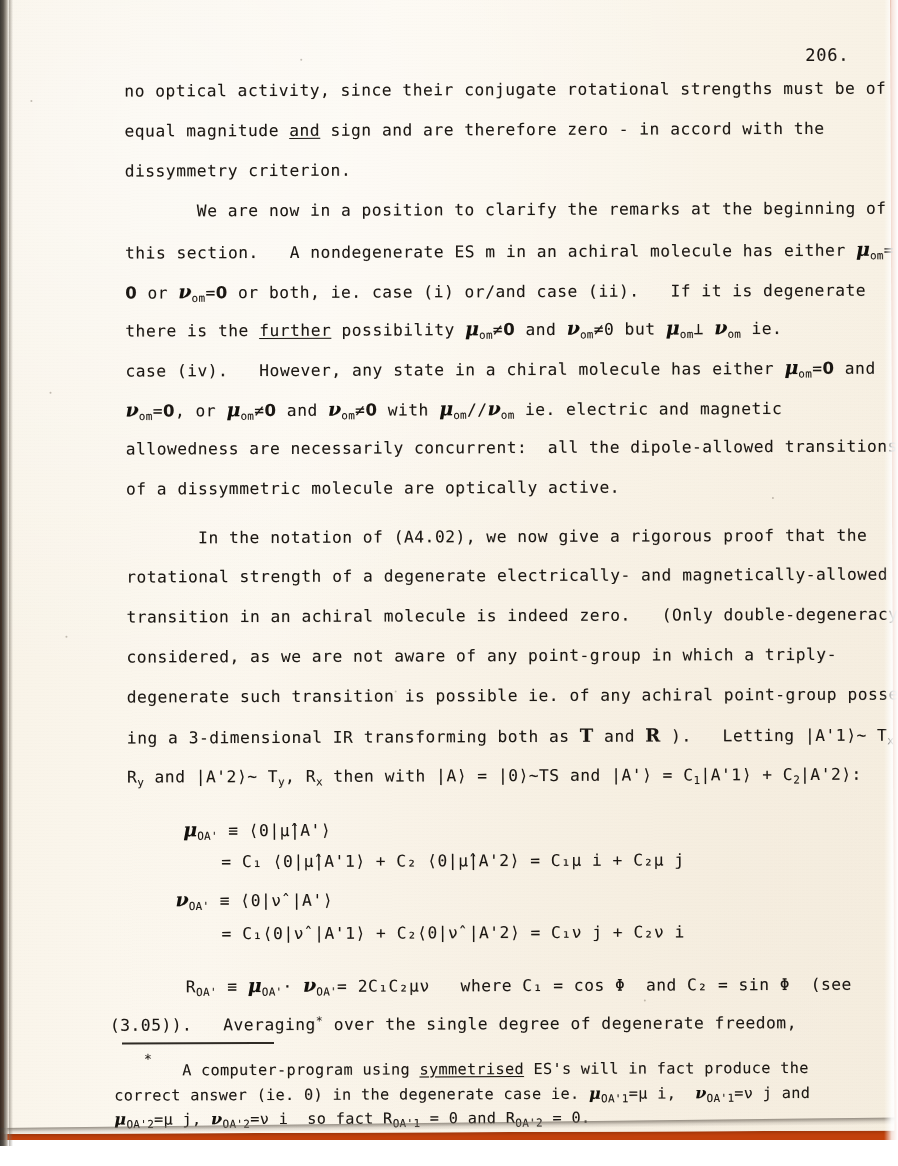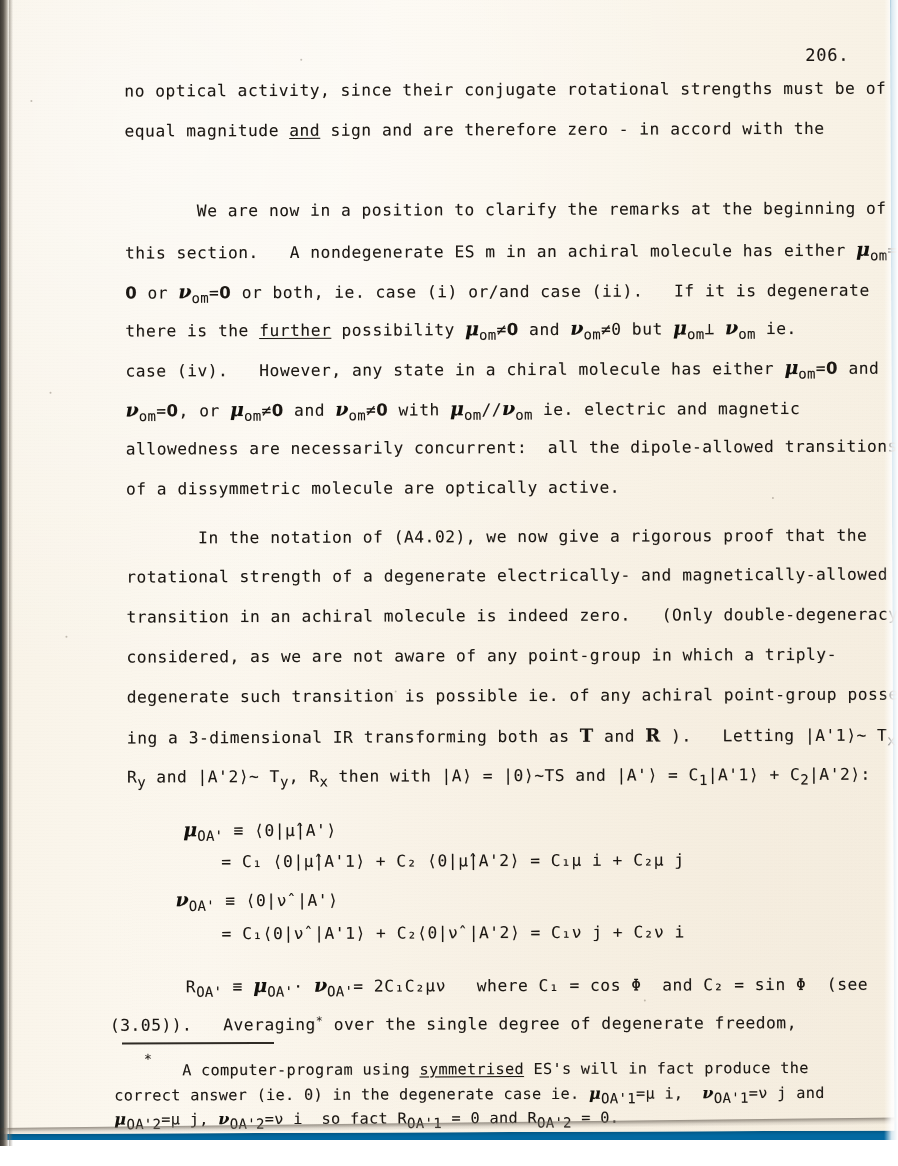--- a/index.html
+++ b/index.html
@@ -12,21 +12,21 @@
     height: 1166px;
     overflow: hidden;
     font-family: "DejaVu Sans Mono", "Liberation Mono", monospace;
   }
 
   
   #scan-area {
     position: relative;
     width: 898px;
     height: 1154px;
-    background: #0369a1;
+    background: #c2410c;
   }
 
   #page-sheet {
     position: absolute;
     left: 0px;
     top: 0px;
     width: 890px;
     height: 1134px;
     background: #fbf6ec;
     background-image:
@@ -160,21 +160,21 @@
     font-family: "DejaVu Sans", "Liberation Sans", sans-serif;
     font-weight: 700;
     font-size: 16.5px;
   }
   .bold-tr {
     font-family: "DejaVu Serif", "Liberation Serif", serif;
     font-weight: 700;
     font-size: 18px;
   }
   .sub {
-    font-size: 14px;
+    font-size: 11px;
     vertical-align: -0.33em;
     letter-spacing: 0.3px;
   }
   .sup {
     font-size: 11.5px;
     vertical-align: 0.45em;
   }
 
   #footnote-rule {
     position: absolute;
@@ -203,20 +203,21 @@
     <div id="grain"></div>
 
     <div id="typed-content">
 
       <div class="tw" id="page-number">206.</div>
 
       <div class="tw body-line" style="top:82px; left:124px;"><span>no optical activity, since their conjugate rotational strengths must be of</span></div>
 
       <div class="tw body-line" style="top:122px; left:124px;"><span>equal magnitude </span><span class="u">and</span><span> sign and are therefore zero - in accord with the</span></div>
 
+      <div class="tw body-line" style="top:162px; left:124px;"><span>dissymmetry criterion.</span></div>
 
       <div class="tw body-line" style="top:202px; left:196px;"><span>We are now in a position to clarify the remarks at the beginning of</span></div>
 
       <div class="tw body-line" style="top:242px; left:124px;"><span>this section.   A nondegenerate ES m in an achiral molecule has either </span><span class="vec">μ</span><span class="sub">om</span><span>=</span></div>
 
       <div class="tw body-line" style="top:282px; left:124px;"><span class="bigzero">0</span><span> or </span><span class="vec">ν</span><span class="sub">om</span><span>=</span><span class="bigzero">0</span><span> or both, ie. case (i) or/and case (ii).   If it is degenerate</span></div>
 
       <div class="tw body-line" style="top:320px; left:124px;"><span>there is the </span><span class="u">further</span><span> possibility </span><span class="vec">μ</span><span class="sub">om</span><span>≠</span><span class="bigzero">0</span><span> and </span><span class="vec">ν</span><span class="sub">om</span><span>≠0 but </span><span class="vec">μ</span><span class="sub">om</span><span>⊥</span><span> </span><span class="vec">ν</span><span class="sub">om</span><span> ie.</span></div>
 
       <div class="tw body-line" style="top:360px; left:124px;"><span>case (iv).   However, any state in a chiral molecule has either </span><span class="vec">μ</span><span class="sub">om</span><span>=</span><span class="bigzero">0</span><span> and</span></div>

